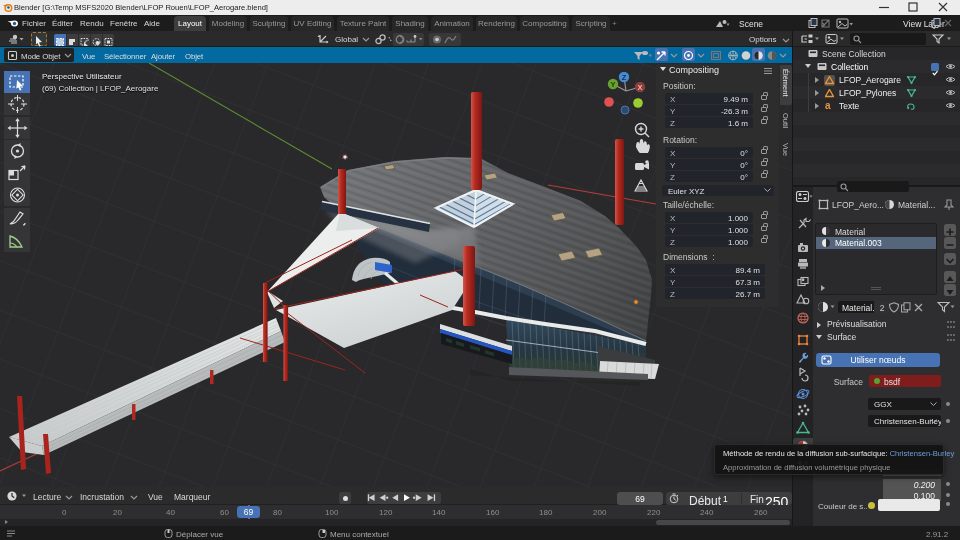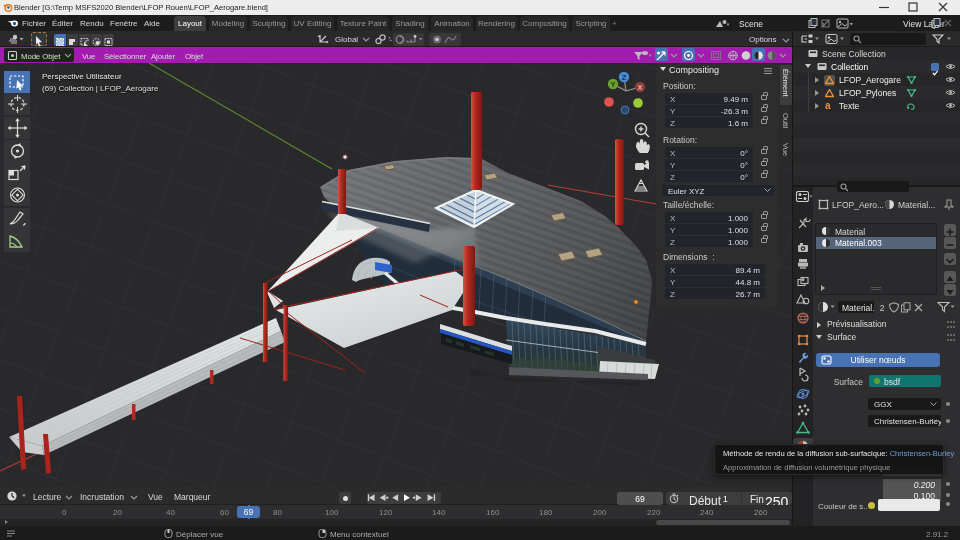--- a/index.html
+++ b/index.html
@@ -16,21 +16,21 @@
   
   #menubar { left:0; top:15px; width:960px; height:16px; background:#1c1c1c; }
   .menuitem { position:absolute; top:4px; font-size:8px; color:#d8d8d8; }
   .tab { position:absolute; top:1px; height:15px; font-size:8px; color:#989898;
     padding:2.5px 0 0 0; text-align:center; border-radius:4px 4px 0 0; background:#272727; }
   .tab.active { background:#3d3d3d; color:#ffffff; }
 
   
   #toolrow { left:0; top:31px; width:792px; height:16px; background:#2a2a2a; border-bottom:1px solid #1a1a1a;}
   
-  #vphead { left:0; top:47px; width:792px; height:16px; background:#a21caf; }
+  #vphead { left:0; top:47px; width:792px; height:16px; background:#0369a1; }
   .vmenu { position:absolute; top:4.5px; font-size:7.8px; color:#dddddd; letter-spacing:-0.1px; }
 
   
   #viewport { left:0; top:63px; width:792px; height:424px; background:#29292b; overflow:hidden; }
 
   
   #rightcol { left:793px; top:31px; width:167px; height:495px; background:#2b2b2b; }
 
   
   #timeline { left:0; top:487px; width:792px; height:39px; background:#2b2b2b; }
@@ -647,21 +647,21 @@
       <div class="lock" style="top:150px"></div>
         <div class="lock" style="top:162px"></div>
         <div class="lock" style="top:174px"></div>
       <div class="nlab" style="top:188px">Dimensions&nbsp;&nbsp;:</div>
       <div class="nf" style="top:200px;width:100px">
           <span class="ax">X</span>
           <span class="val">89.4 m</span>
         </div>
       <div class="nf" style="top:212px;width:100px">
           <span class="ax">Y</span>
-          <span class="val">44.8 m</span>
+          <span class="val">67.3 m</span>
         </div>
       <div class="nf" style="top:224px;width:100px">
           <span class="ax">Z</span>
           <span class="val">26.7 m</span>
         </div>
     </div>
     
     <div class="abs" style="left:780px;top:2px;width:12px;height:40px;background:#3d3d3d;border-radius:0 2px 2px 0"></div>
     <div class="abs" style="left:781px;top:6px;font-size:7.5px;color:#e8e8e8;writing-mode:vertical-rl;">Élément</div>
     <div class="abs" style="left:780px;top:46px;width:12px;height:26px;background:#2a2a2a;border-radius:0 2px 2px 0"></div>
@@ -960,21 +960,21 @@
       <div class="abs grip" style="left:134px;top:159px"></div>
       <div class="abs" style="left:3px;top:178px;width:124px;height:14px;background:#4772b3;border-radius:3px">
         <svg style="position:absolute;left:5px;top:2px" width="11" height="10" viewBox="0 0 11 10">
             <rect x="1" y="1" width="9" height="8" rx="1.5" fill="none" stroke="#fff" stroke-width="1.1"></rect>
             <circle cx="3.5" cy="3.5" r="1.2" fill="#fff"></circle>
             <circle cx="7.5" cy="6.5" r="1.2" fill="#fff"></circle>
           </svg>
         <div style="position:absolute;left:0;right:0;top:2px;text-align:center;font-size:8.5px;color:#fff">Utiliser nœuds</div>
       </div>
       <div class="abs" style="left:10px;top:202px;width:40px;text-align:right;font-size:8.5px;color:#c9c9c9">Surface</div>
-      <div class="abs" style="left:56px;top:200px;width:72px;height:12px;background:#0f766e;border-radius:2px">
+      <div class="abs" style="left:56px;top:200px;width:72px;height:12px;background:#7f1d1d;border-radius:2px">
         <div style="position:absolute;left:5px;top:3px;width:6px;height:6px;border-radius:50%;background:#5f9e33"></div>
         <div style="position:absolute;left:15px;top:1.5px;font-size:8.5px;color:#e2e2e2">bsdf</div>
       </div>
       <div class="abs ddf" style="left:55px;top:223px;">GGX
         <svg class="abs" style="right:4px;top:4px" width="7" height="5">
             <path d="M0.5 0.5 l3 3 l3 -3" stroke="#aaa" fill="none"></path>
           </svg>
       </div>
       <div class="abs dot" style="left:133px;top:227px"></div>
       <div class="abs ddf" style="left:55px;top:240px;">Christensen-Burley

